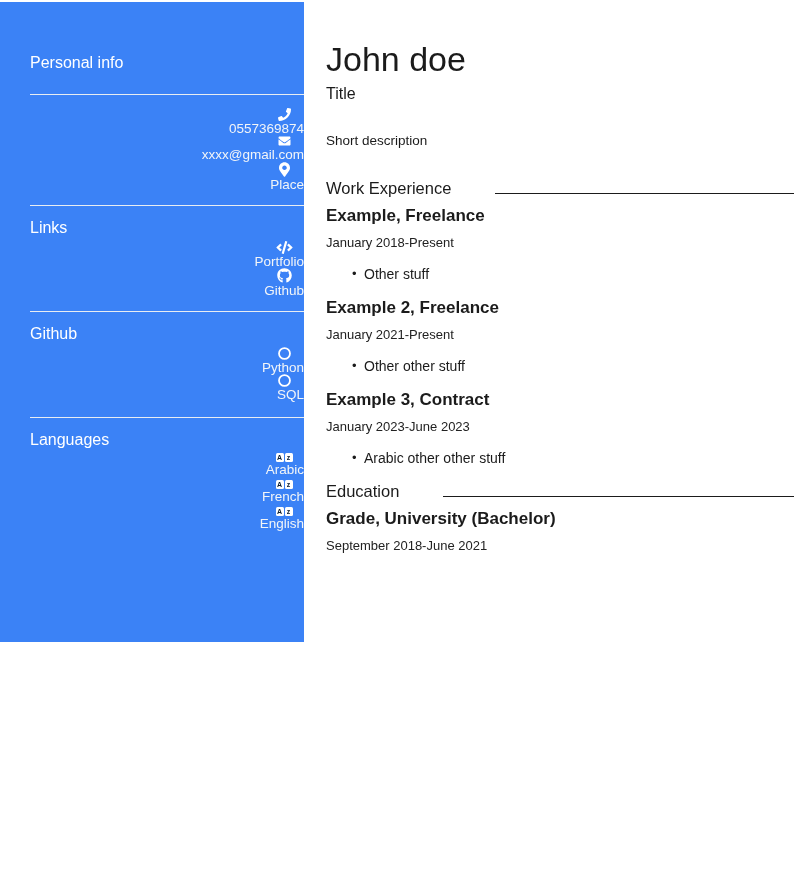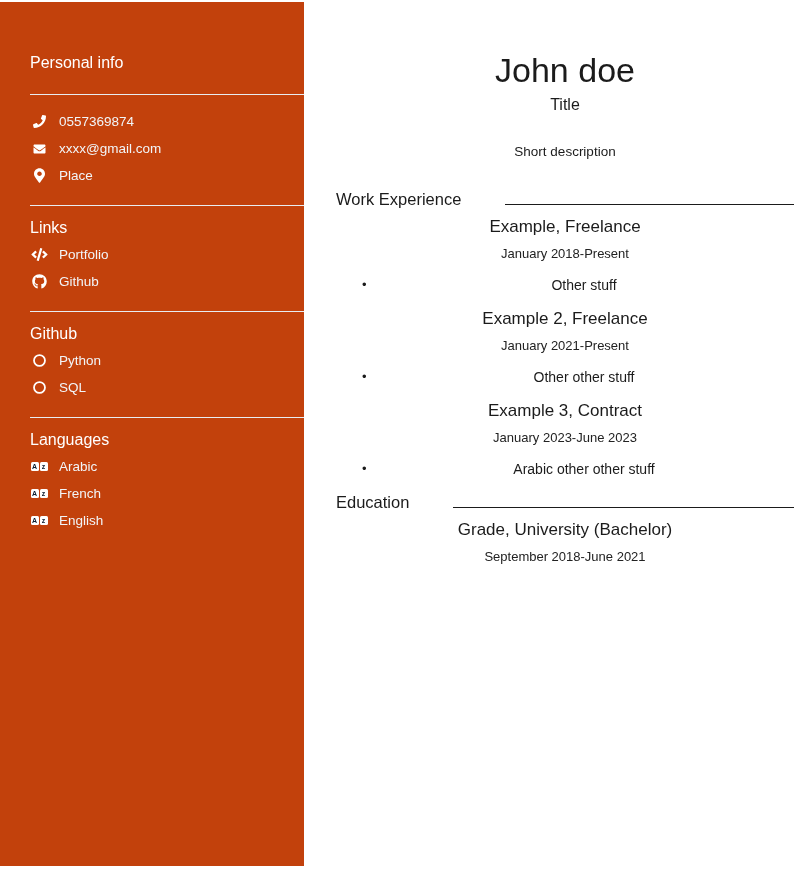--- a/index.html
+++ b/index.html
@@ -10,84 +10,84 @@
     font-family: "Liberation Sans", sans-serif;
     position: relative;
     overflow: hidden;
     color: #1b1b1b;
   }
 
   
   .sidebar {
     position: absolute;
     left: 0; top: 2px;
-    width: 304px; height: 864px;
-    background: #c2410c;
+    width: 304px; height: 640px;
+    background: #3b82f6;
     color: #f2f5f8;
     padding: 52px 0 0 30px;
   }
   .side-title {
     font-size: 16px; font-weight: 400;
     line-height: 18px;
     margin: 0 0 4px;
     color: #ffffff;
   }
   .side-hr {
     border: none;
     border-top: 1px solid #e8edf2;
     margin: 16px 0 13px 0;
   }
   .side-hr.first { margin-top: 22px; }
   .side-item {
-    display: flex; align-items: center;
+    display: flex; align-items: flex-end;
     height: 27px;
     font-size: 13.5px;
+    flex-direction: column;
   }
   .side-icon {
     width: 18px; flex: none;
     display: inline-flex; justify-content: center; align-items: center;
     margin-right: 11px;
   }
   .side-icon svg { display: block; }
   .lang-icon { display: inline-flex; gap: 1px; }
   .lang-box {
     width: 8px; height: 9px;
     background: #ffffff; color: #0b1c2e;
     font-size: 7px; font-weight: 700;
     display: flex; align-items: center; justify-content: center;
     border-radius: 1.5px;
   }
 
   
   .main {
     position: absolute;
-    left: 304px; top: 11px;
+    left: 304px; top: 0;
     width: 490px;
-    padding: 40px 0 0 32px;
-    text-align: center;
+    padding: 40px 0 0 22px;
   }
   .name {
     font-size: 34px; font-weight: 400;
     line-height: 38px; margin: 0;
     color: #1b1b1b;
   }
   .job-title { font-size: 16px; line-height: 19px; margin: 6px 0 0; }
   .desc { font-size: 13.5px; line-height: 16px; margin: 30px 0 30px; }
   .sec-heading {
     display: flex; align-items: flex-end;
     font-size: 16.5px; font-weight: 400; line-height: 19px;
     margin: 16px 0 0;
     gap: 40px;
   }
   .sec-heading .rule {
     flex: 1;
     border-bottom: 1px solid #1b1b1b;
     margin: 0 0 4px 4px;
   }
-  .entry-title { font-size: 17px; font-weight: 400; line-height: 20px; margin: 10px 0 0; }
+  .entry-title { font-size: 17px; font-weight: 700; line-height: 20px; margin: 10px 0 0; }
   .sec .entry:first-of-type .entry-title { margin-top: 8px; }
   .entry-date { font-size: 13px; line-height: 15px; margin: 9px 0 0; color: #222222; }
   .bullets { list-style: none; margin: 16px 0 0; padding: 0 0 0 26px; }
   .bullets li {
     font-size: 14px; line-height: 16px;
     margin: 0 0 16px; padding-left: 12px;
     position: relative;
   }
   .bullets li::before {
     content: "\2022";

